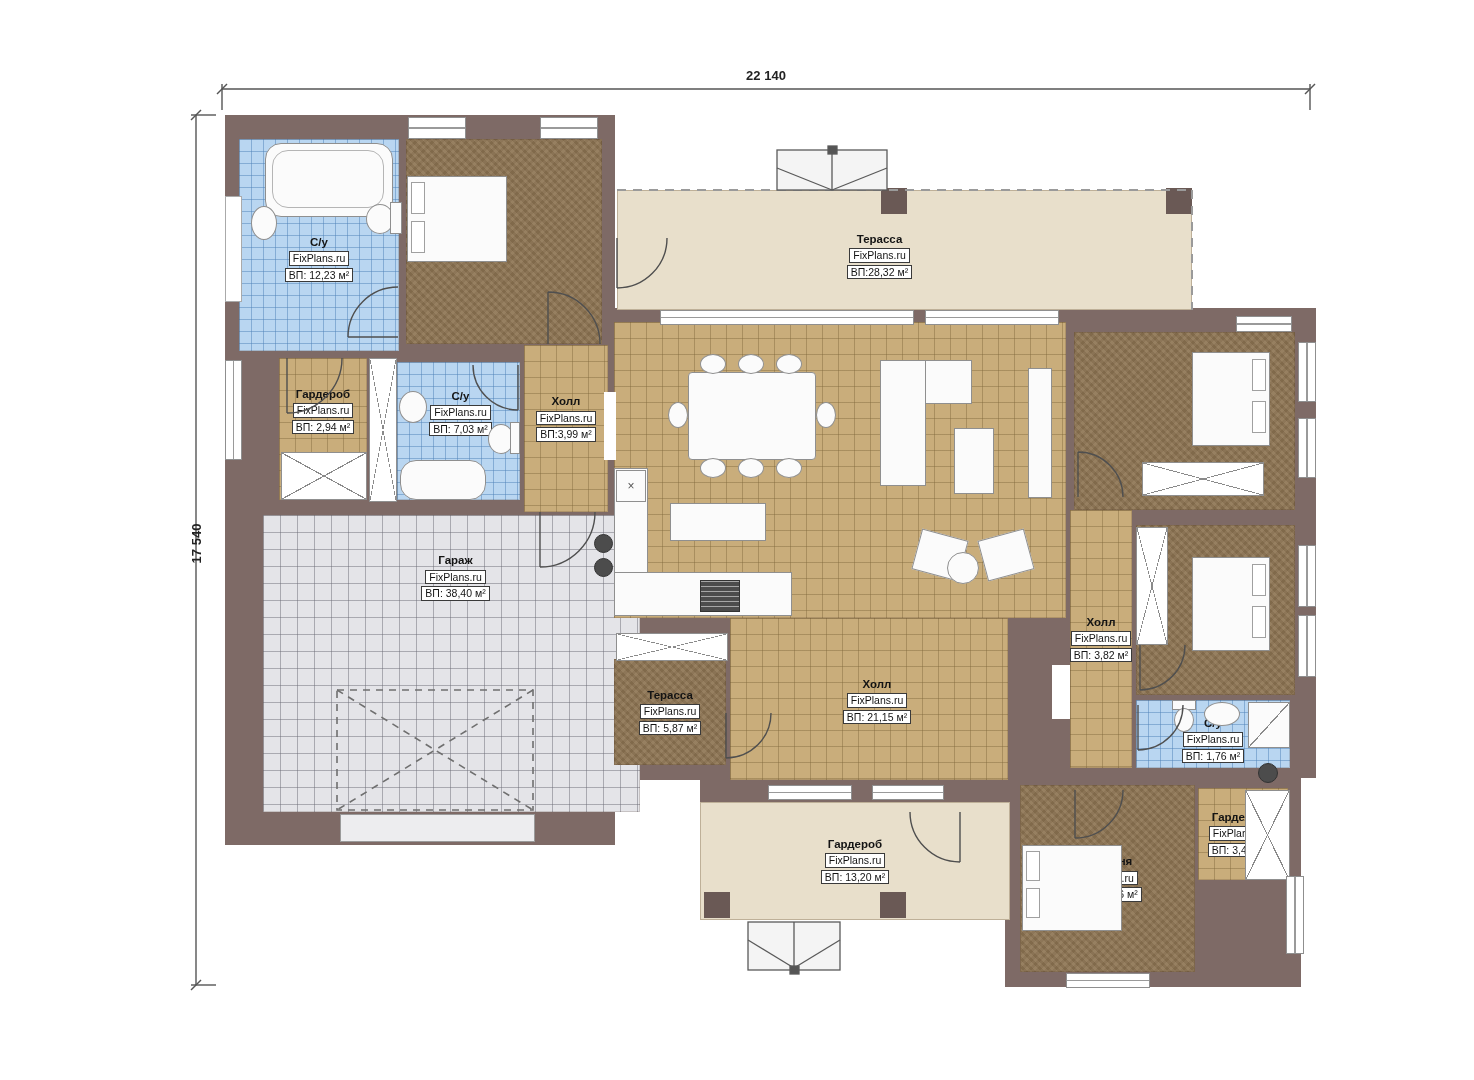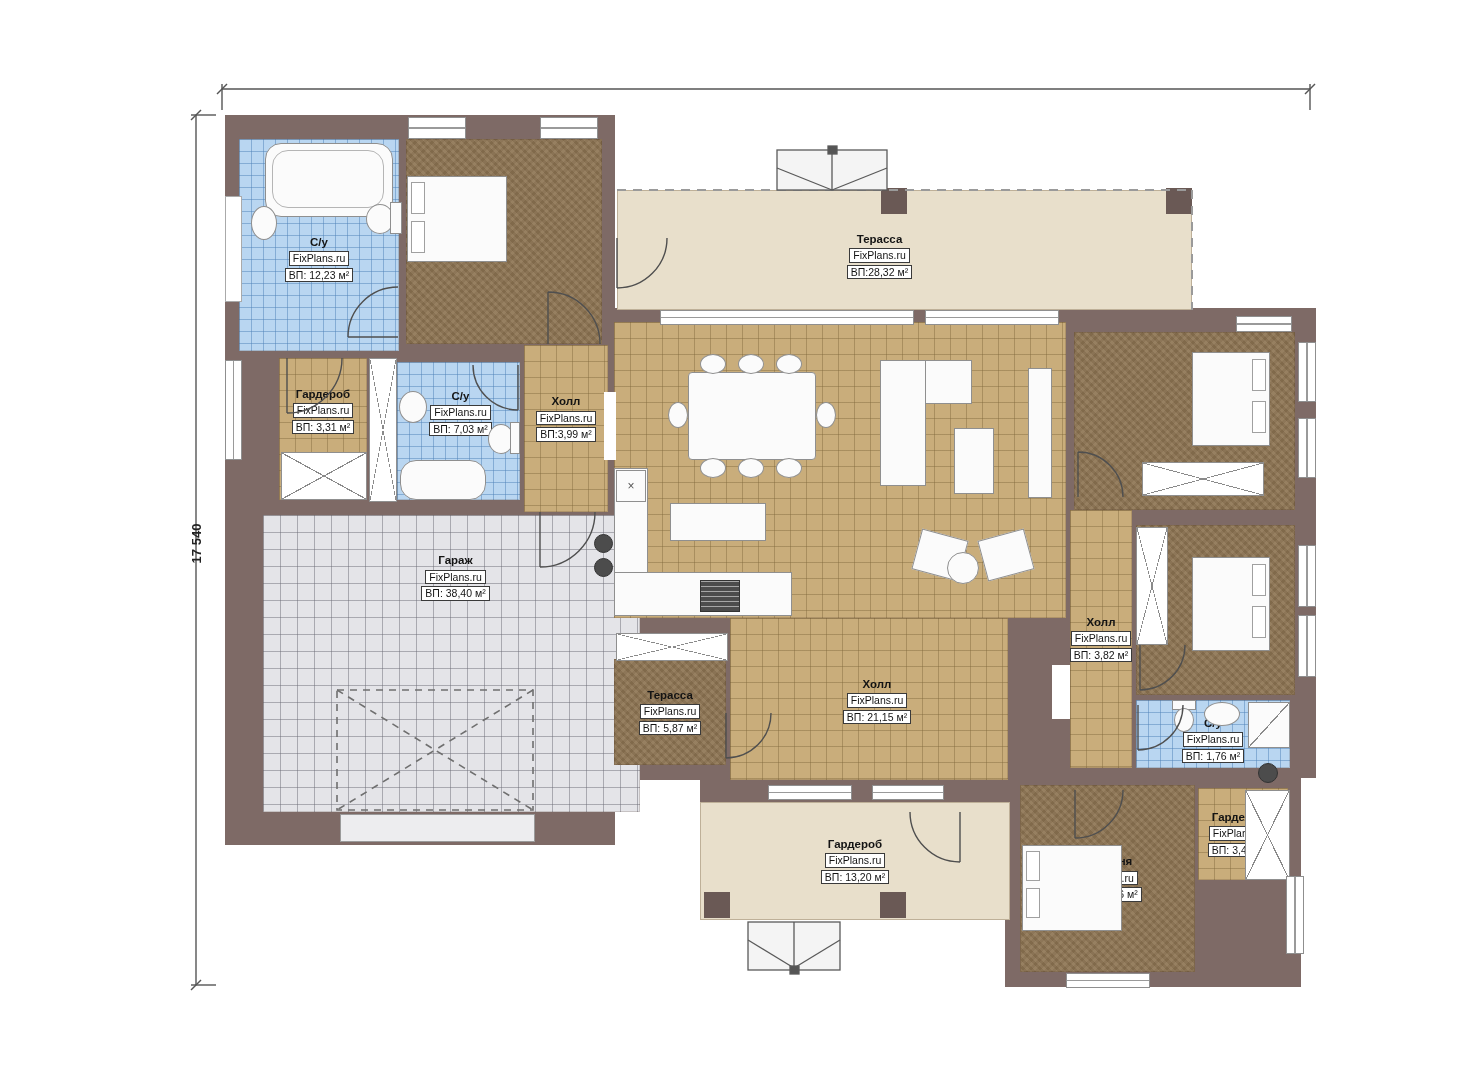--- a/index.html
+++ b/index.html
@@ -74,21 +74,21 @@
       <div class="rn">Спальня</div>
       <div class="box">FixPlans.ru</div>
       <div class="box">ВП: 16,65 м²</div>
     </div>
   </div>
 
   <div class="room tile-tan" style="left:279px;top:358px;width:88px;height:142px">
     <div class="rlabel" style="transform:translate(0,-18px)">
       <div class="rn">Гардероб</div>
       <div class="box">FixPlans.ru</div>
-      <div class="box">ВП: 3,31 м²</div>
+      <div class="box">ВП: 2,94 м²</div>
     </div>
   </div>
 
   <div class="room tile-blue" style="left:397px;top:362px;width:123px;height:138px">
     <div class="rlabel" style="transform:translate(2px,-18px)">
       <div class="rn">С/у</div>
       <div class="box">FixPlans.ru</div>
       <div class="box">ВП: 7,03 м²</div>
     </div>
   </div>
@@ -347,15 +347,16 @@
       <line x1="222" y1="84" x2="222" y2="110"></line>
       <line x1="1310" y1="84" x2="1310" y2="110"></line>
       <line x1="196" y1="115" x2="196" y2="985"></line>
       <line x1="191" y1="120" x2="201" y2="110"></line>
       <line x1="191" y1="990" x2="201" y2="980"></line>
       <line x1="191" y1="115" x2="216" y2="115"></line>
       <line x1="191" y1="985" x2="216" y2="985"></line>
     </g>
   </svg>
 
+  <div class="dimlabel" style="left:222px;top:68px;width:1088px;text-align:center">22 140</div>
   <div class="dimlabel" style="left:146px;top:536px;width:100px;text-align:center;transform:rotate(-90deg)">17 540</div>
 
 </div>
 
 </body></html>

